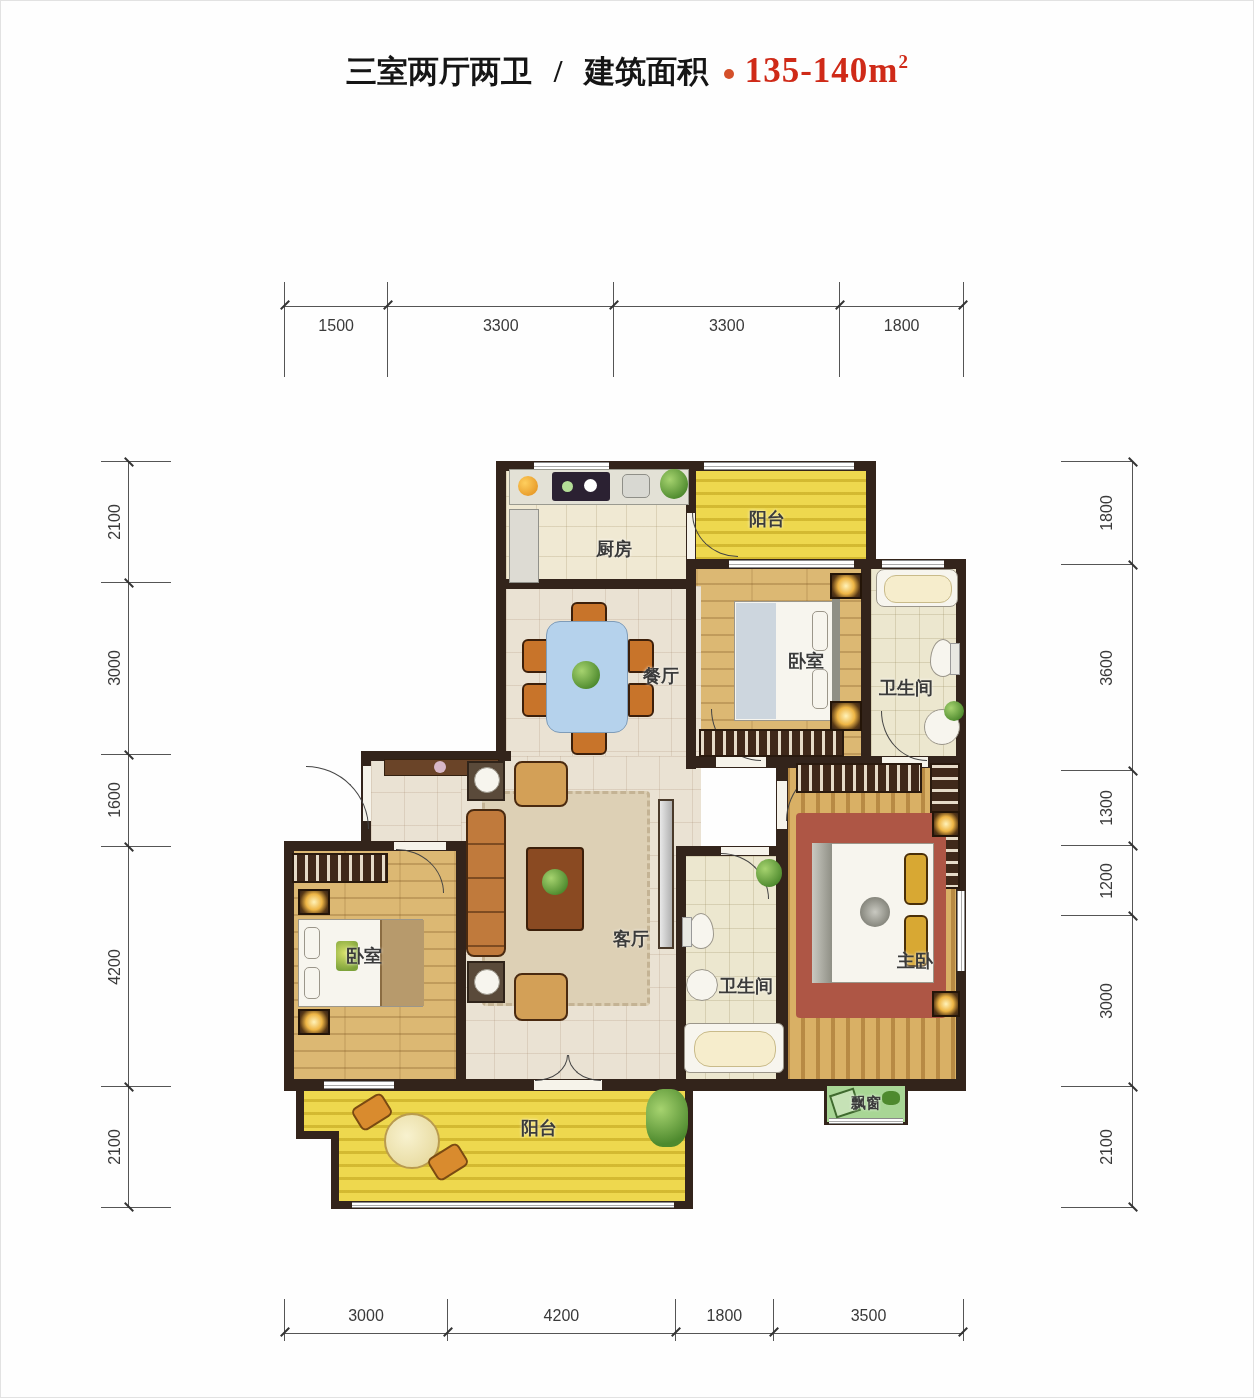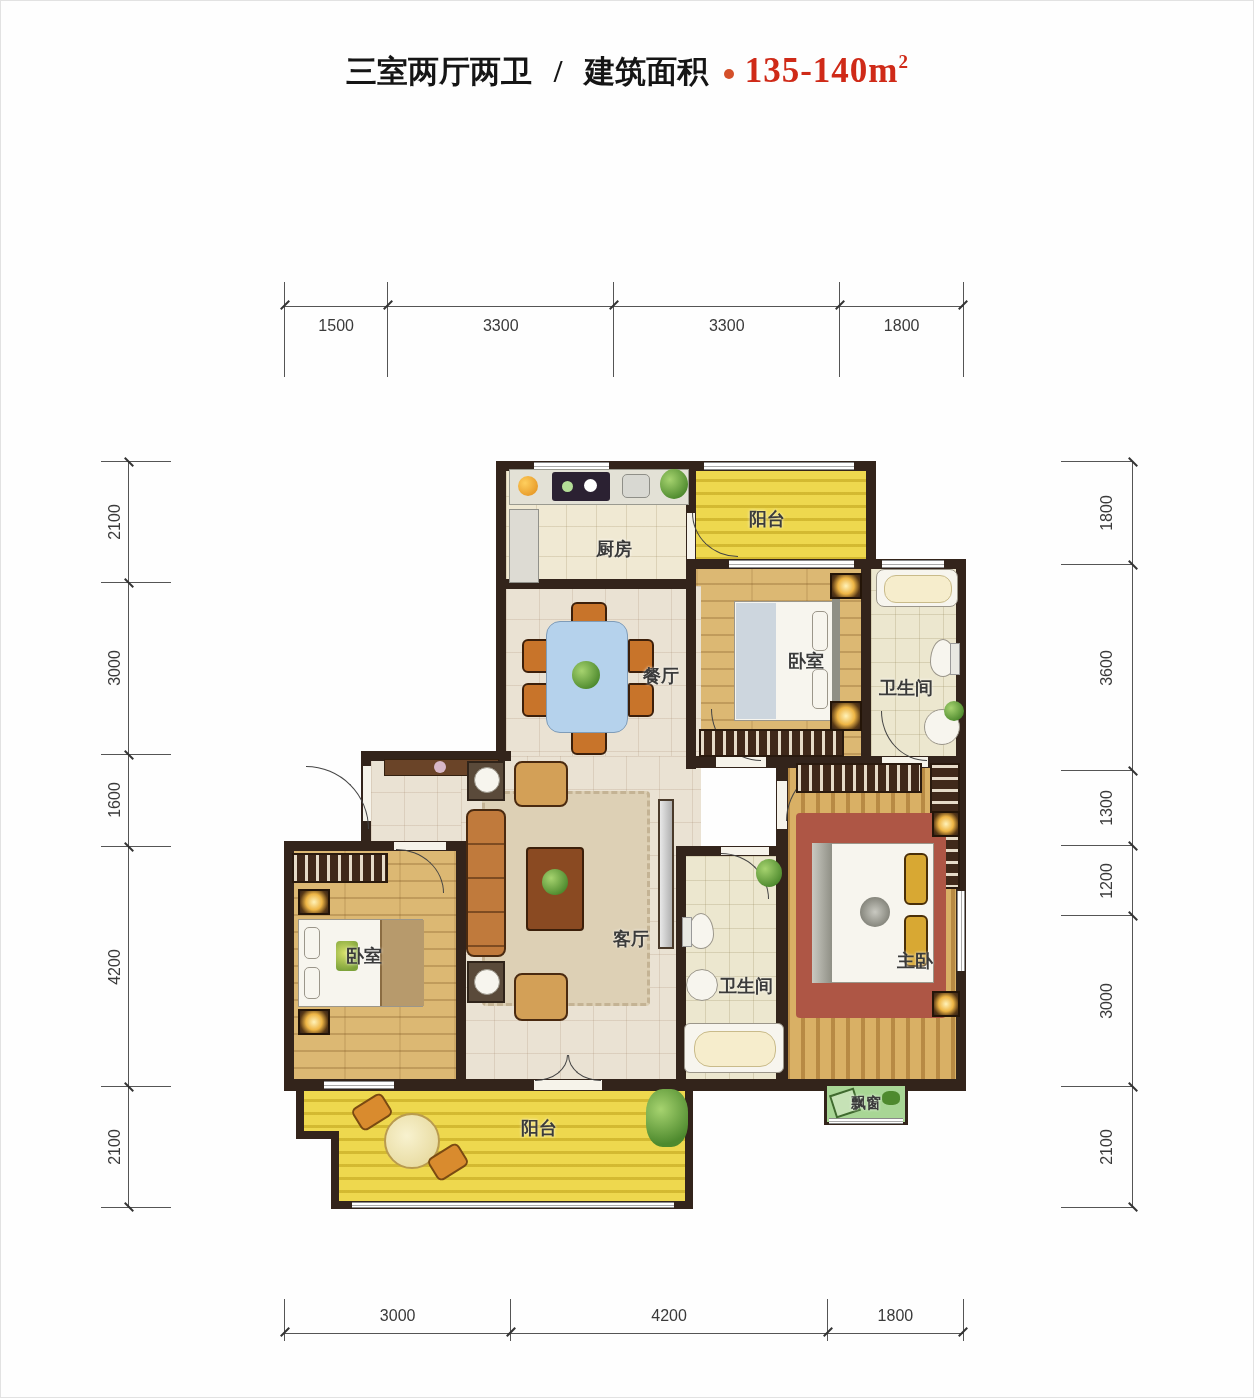--- a/index.html
+++ b/index.html
@@ -101,20 +101,23 @@
   <div class="dim dim-h dim-bottom a" style="left:283px;top:1298px;width:680px;height:42px;">
       <div class="seg" style="flex-grow: 3000;">
         <span>3000</span>
       </div>
       <div class="seg" style="flex-grow: 4200;">
         <span>4200</span>
       </div>
       <div class="seg" style="flex-grow: 1800;">
         <span>1800</span>
       </div>
+      <div class="seg" style="flex-grow: 3500;">
+        <span>3500</span>
+      </div>
     </div>
   <div class="dim dim-v dim-left a" style="left:100px;top:460px;width:70px;height:747px;">
       <div class="seg" style="flex-grow: 2100;">
         <span>2100</span>
       </div>
       <div class="seg" style="flex-grow: 3000;">
         <span>3000</span>
       </div>
       <div class="seg" style="flex-grow: 1600;">
         <span>1600</span>

